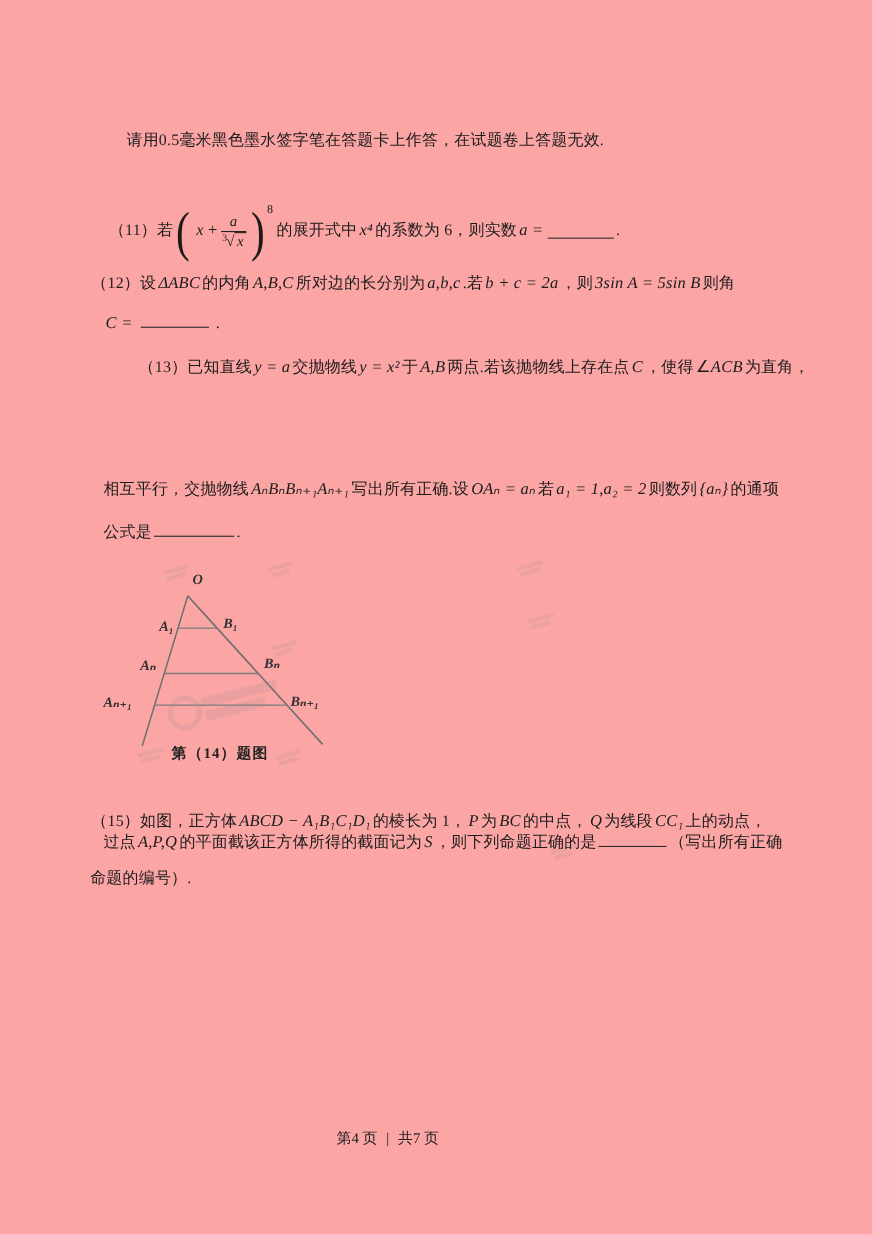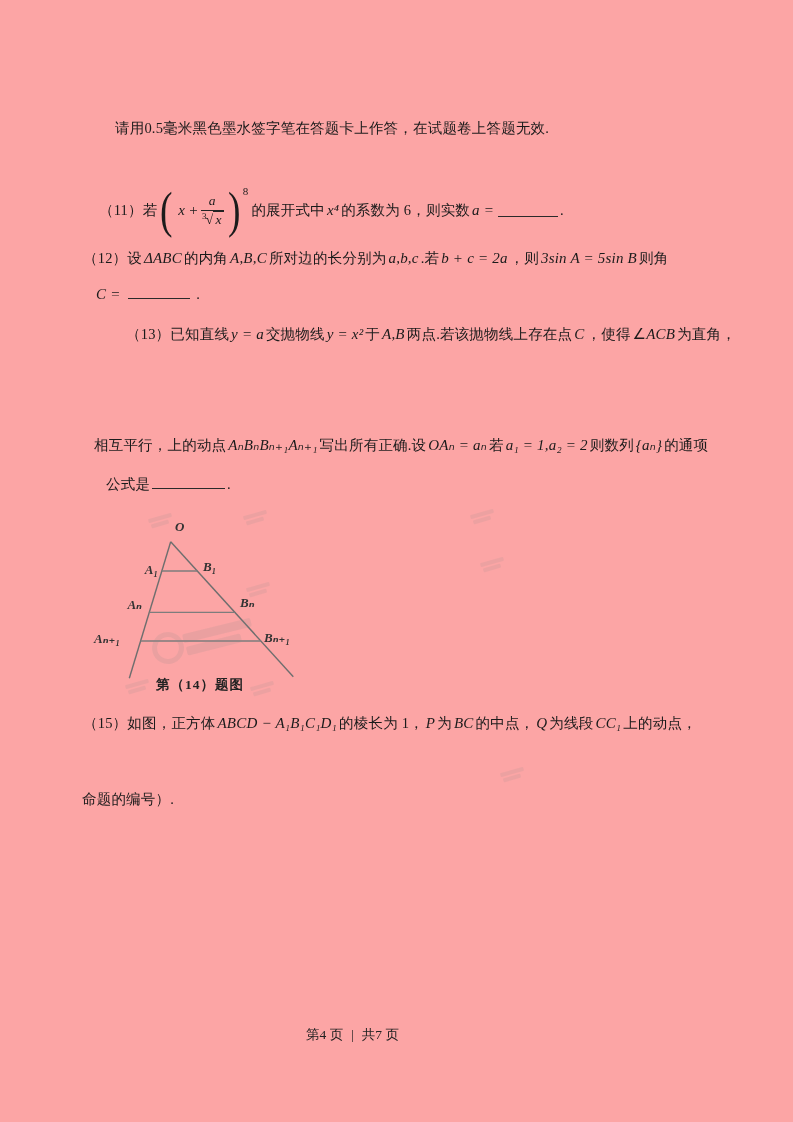--- a/index.html
+++ b/index.html
@@ -83,24 +83,24 @@
     <span class="cn">.</span>
   </div>
 
   <div class="line" style="top:324px;left:83px;margin-left:43px;">
     <span class="cn">（13）已知直线</span><span class="m">y = a</span><span class="cn">交抛物线</span><span class="m">y = x²</span><span class="cn">于</span><span class="m">A,B</span><span class="cn">两点.若该抛物线上存在点</span><span class="m">C</span><span class="cn">，使得</span><span class="m">∠ACB</span><span class="cn">为直角，</span>
   </div>
 
 
 
   <div class="line" style="top:435px;left:94px;">
-    <span class="cn">相互平行，上的动点</span><span class="m">AₙBₙBₙ₊₁Aₙ₊₁</span><span class="cn">写出所有正确.设</span><span class="m">OAₙ = aₙ</span><span class="cn">若</span><span class="m">a₁ = 1,a₂ = 2</span><span class="cn">则数列</span><span class="m">{aₙ}</span><span class="cn">的通项</span>
+    <span class="cn">相互平行，交抛物线</span><span class="m">AₙBₙBₙ₊₁Aₙ₊₁</span><span class="cn">写出所有正确.设</span><span class="m">OAₙ = aₙ</span><span class="cn">若</span><span class="m">a₁ = 1,a₂ = 2</span><span class="cn">则数列</span><span class="m">{aₙ}</span><span class="cn">的通项</span>
   </div>
 
-  <div class="line" style="top:474px;left:94px;margin-left:12px;">
+  <div class="line" style="top:474px;left:94px;">
     <span class="cn">公式是</span><span class="blank" style="width:73px;"></span><span class="cn">.</span>
   </div>
 
   <div class="fig">
     <svg width="290" height="220" viewBox="0 0 290 220">
 
       <line x1="90.7" y1="46.7" x2="49.3" y2="183.3" stroke="#6e6e6e" stroke-width="1.4"></line>
       <line x1="90.7" y1="46.7" x2="213.3" y2="181.7" stroke="#6e6e6e" stroke-width="1.4"></line>
 
       <line x1="81.8" y1="76" x2="117.3" y2="76" stroke="#7d7d7d" stroke-width="1.3"></line>
@@ -150,24 +150,27 @@
   <div class="wm" style="left:500px;top:770px;">
       <div class="bar"></div>
       <div class="bar bar2"></div>
     </div>
   <div class="wm-big" style="left:152px;top:618px;">
       <div class="ring"></div>
       <div class="b1"></div>
       <div class="b2"></div>
     </div>
 
-  <div class="line" style="top:713px;left:83px;">
+  <div class="line" style="top:737px;left:83px;">
     <span class="cn">（15）如图，正方体</span><span class="m">ABCD − A₁B₁C₁D₁</span><span class="cn">的棱长为 1，</span><span class="m">P</span><span class="cn">为</span><span class="m">BC</span><span class="cn">的中点，</span><span class="m">Q</span><span class="cn">为线段</span><span class="m">CC₁</span><span class="cn">上的动点，</span>
   </div>
 
+  <div class="line" style="top:756px;left:94px;">
+    <span class="cn">过点</span><span class="m">A,P,Q</span><span class="cn">的平面截该正方体所得的截面记为</span><span class="m">S</span><span class="cn">，则下列命题正确的是</span><span class="blank" style="width:62px;"></span><span class="cn">（写出所有正确</span>
+  </div>
 
   <div class="line" style="top:789px;left:82px;">
     <span class="cn">命题的编号）.</span>
   </div>
 
   <div class="footer">
     <span>第4 页</span><span>|</span><span>共7 页</span>
   </div>
 
 </div>

